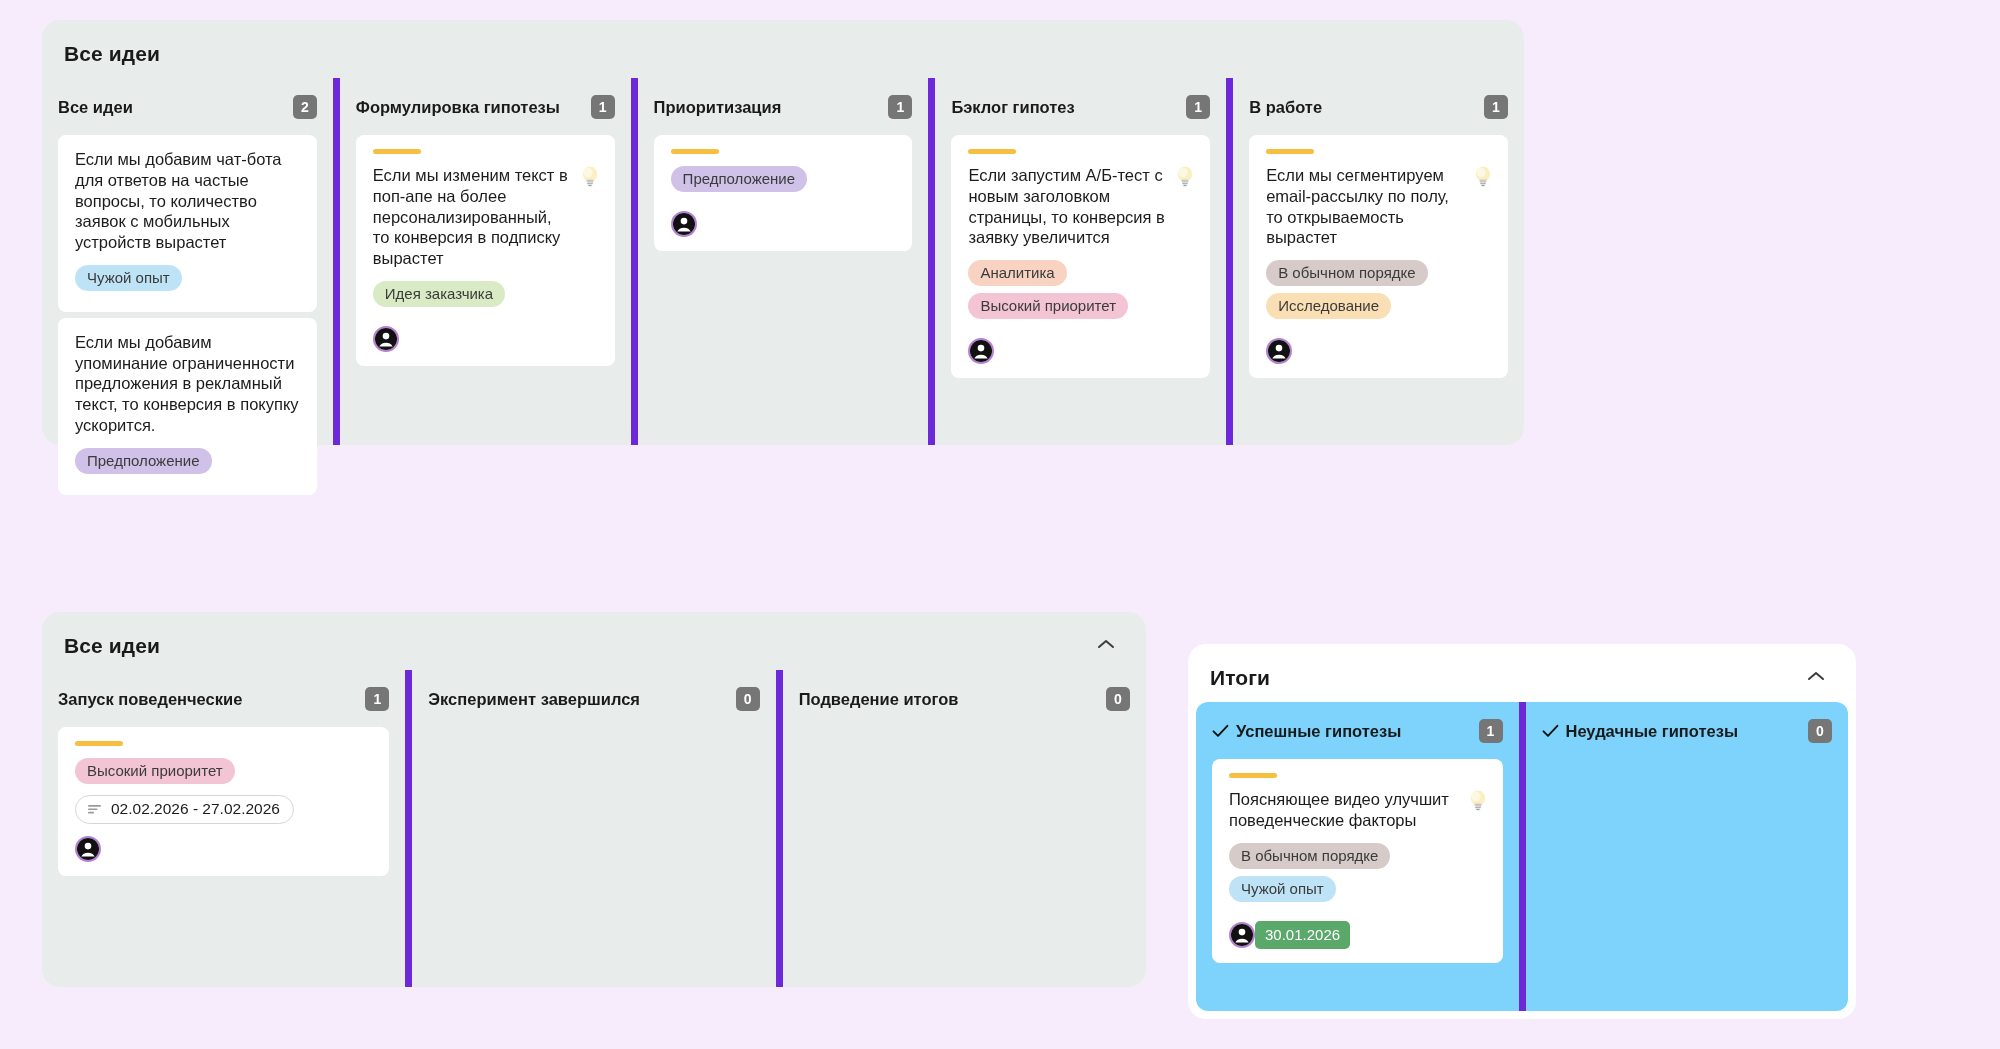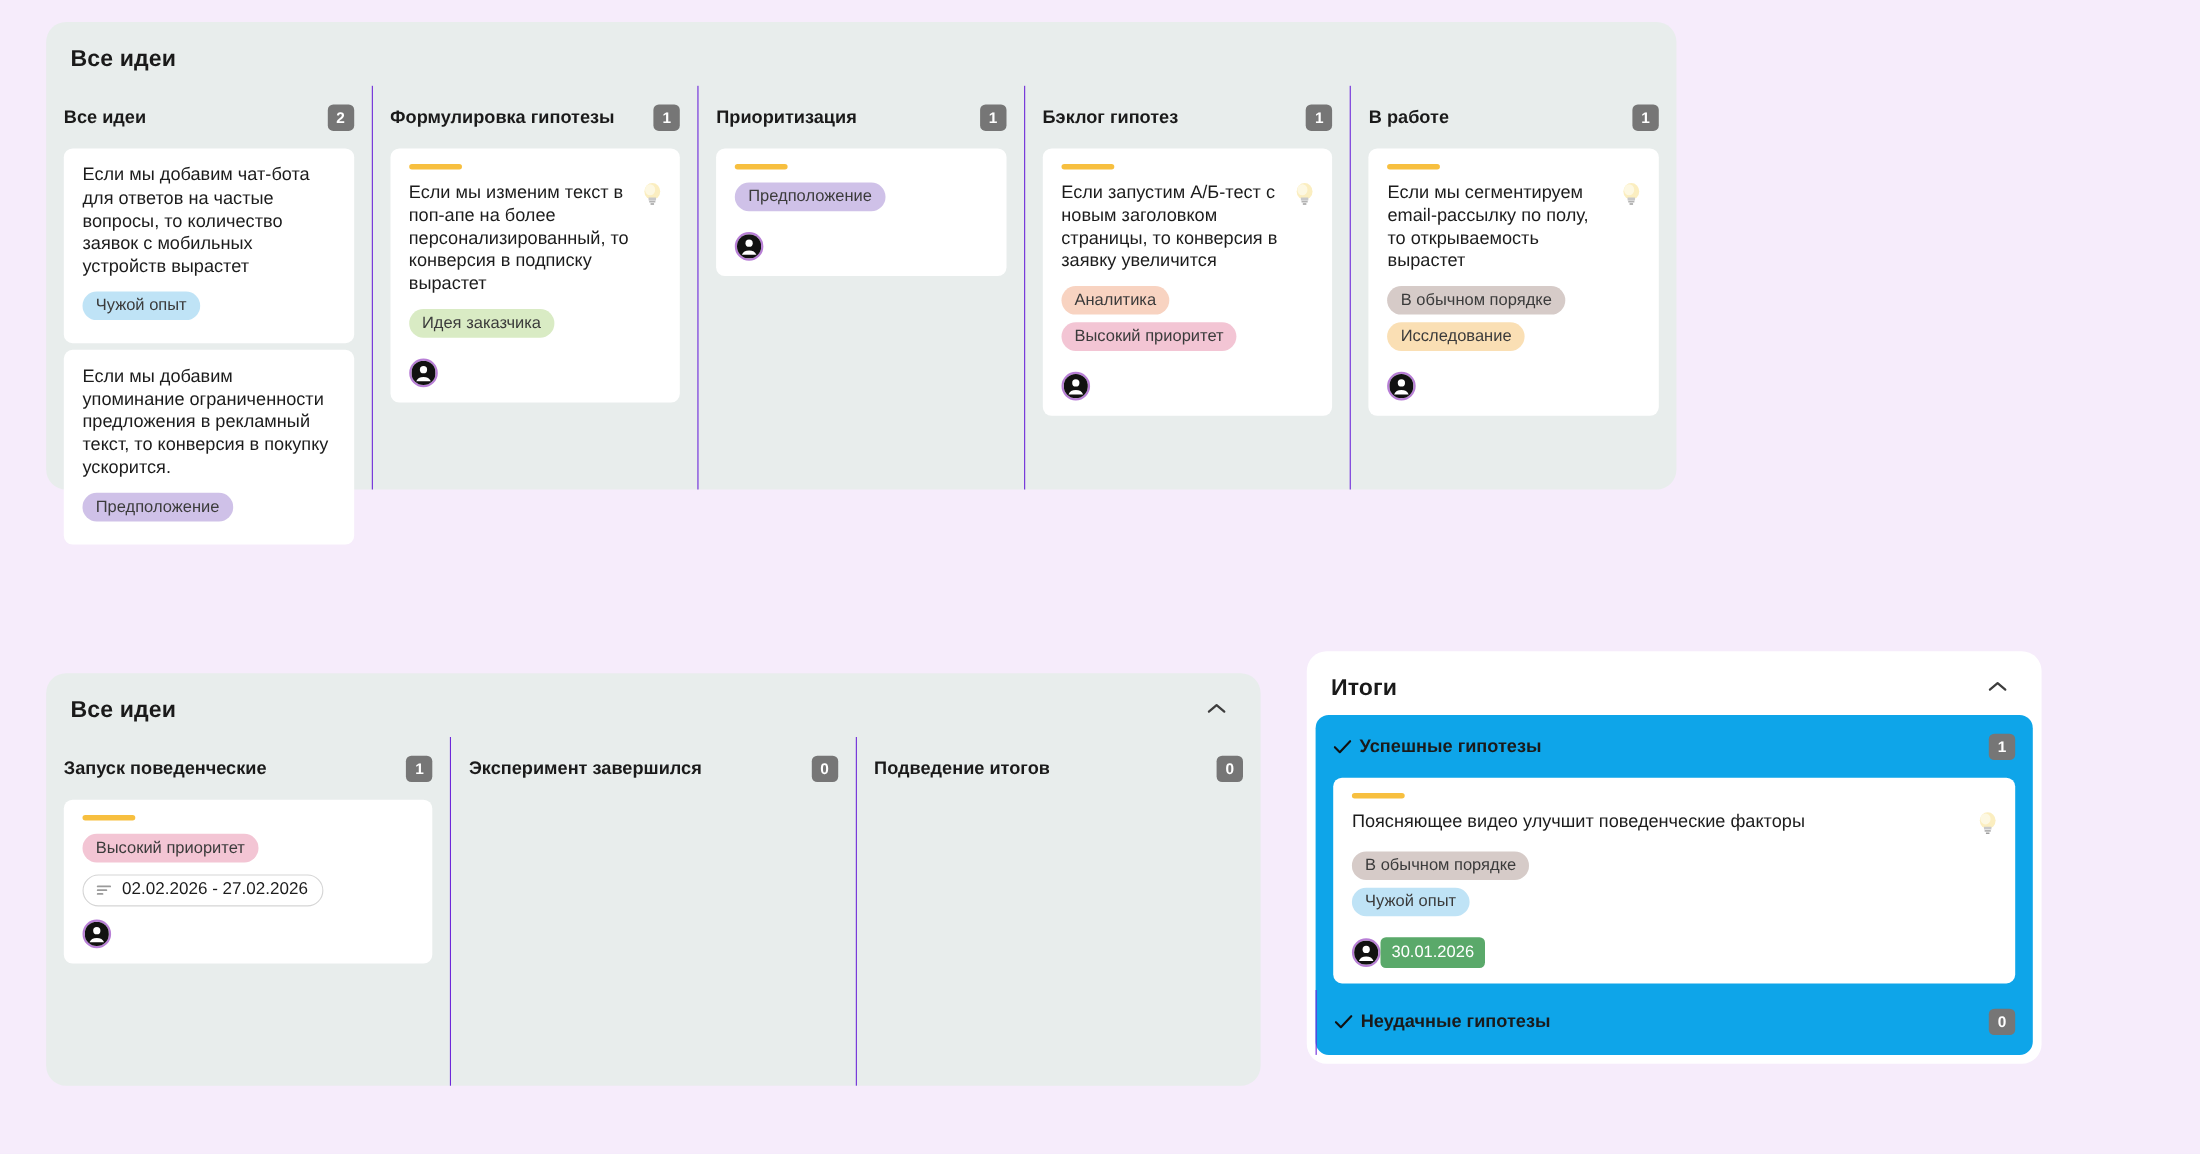--- a/index.html
+++ b/index.html
@@ -38,21 +38,21 @@
 
   .cols {
     position: absolute;
     left: 0; right: 0;
     top: 58px; bottom: 0;
     display: flex;
   }
   .col {
     flex: 1 1 0;
     min-width: 0;
-    border-left: 1px solid #6d28d9;
+    border-left: 7px solid #6d28d9;
     padding: 14px 16px 0 16px;
   }
   .col:first-child { border-left: none; }
 
   .col-head {
     display: flex;
     align-items: center;
     justify-content: space-between;
     height: 30px;
     margin-bottom: 13px;
@@ -375,28 +375,28 @@
           <div class="col-head">
             <span class="col-name">
               <span>Подведение итогов</span>
             </span>
             <span class="count-badge">0</span>
           </div>
         </div>
       </div>
   </div>
 
-  <div class="board white" style="left:1188px; top:592px; width:668px; height:375px;">
+  <div class="board white" style="left:1188px; top:644px; width:668px; height:375px;">
     <div class="board-title">Итоги</div>
     <div class="collapse-btn">
       <svg width="24" height="16" viewBox="0 0 24 16" fill="none" aria-hidden="true">
         <path d="M5 11 L12 5 L19 11" stroke="#3d3d3d" stroke-width="2" stroke-linecap="round" stroke-linejoin="round"></path>
       </svg>
     </div>
-    <div class="cols" id="results-cols" style="top:58px; left:8px; right:8px; bottom:8px; background:#0ea5e9; border-radius:12px;flex-direction:column;">
+    <div class="cols" id="results-cols" style="top:58px; left:8px; right:8px; bottom:8px; background:#7dd3fc; border-radius:12px;">
         <div class="col">
           <div class="col-head">
             <span class="col-name">
               <span class="check-icon">
                 <svg width="17" height="14" viewBox="0 0 17 14" fill="none" aria-hidden="true">
                   <path d="M1.5 7.3 L6 11.8 L15.4 1.8" stroke="#111111" stroke-width="1.9" stroke-linecap="round" stroke-linejoin="round"></path>
                 </svg>
               </span>
               <span>Успешные гипотезы</span>
             </span>

